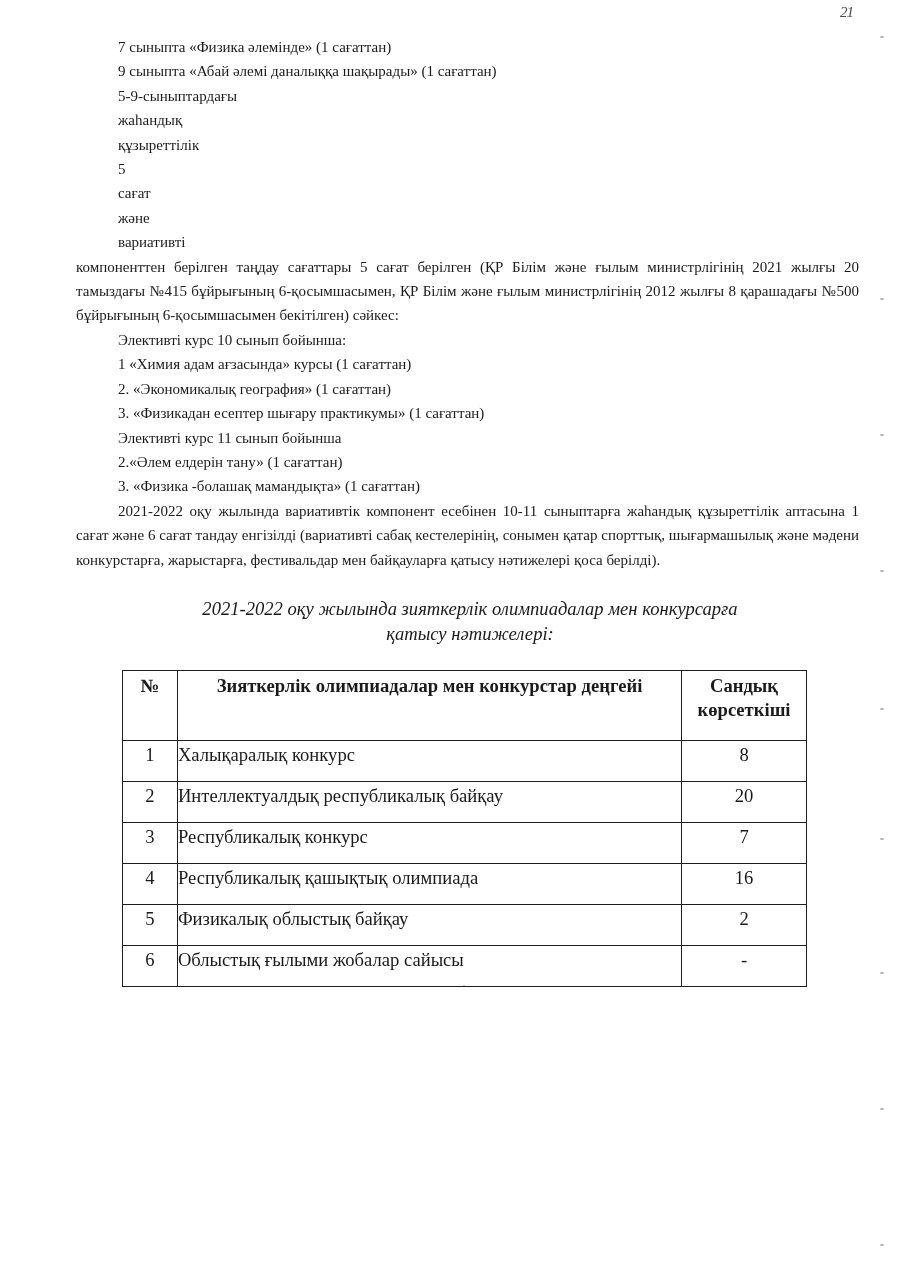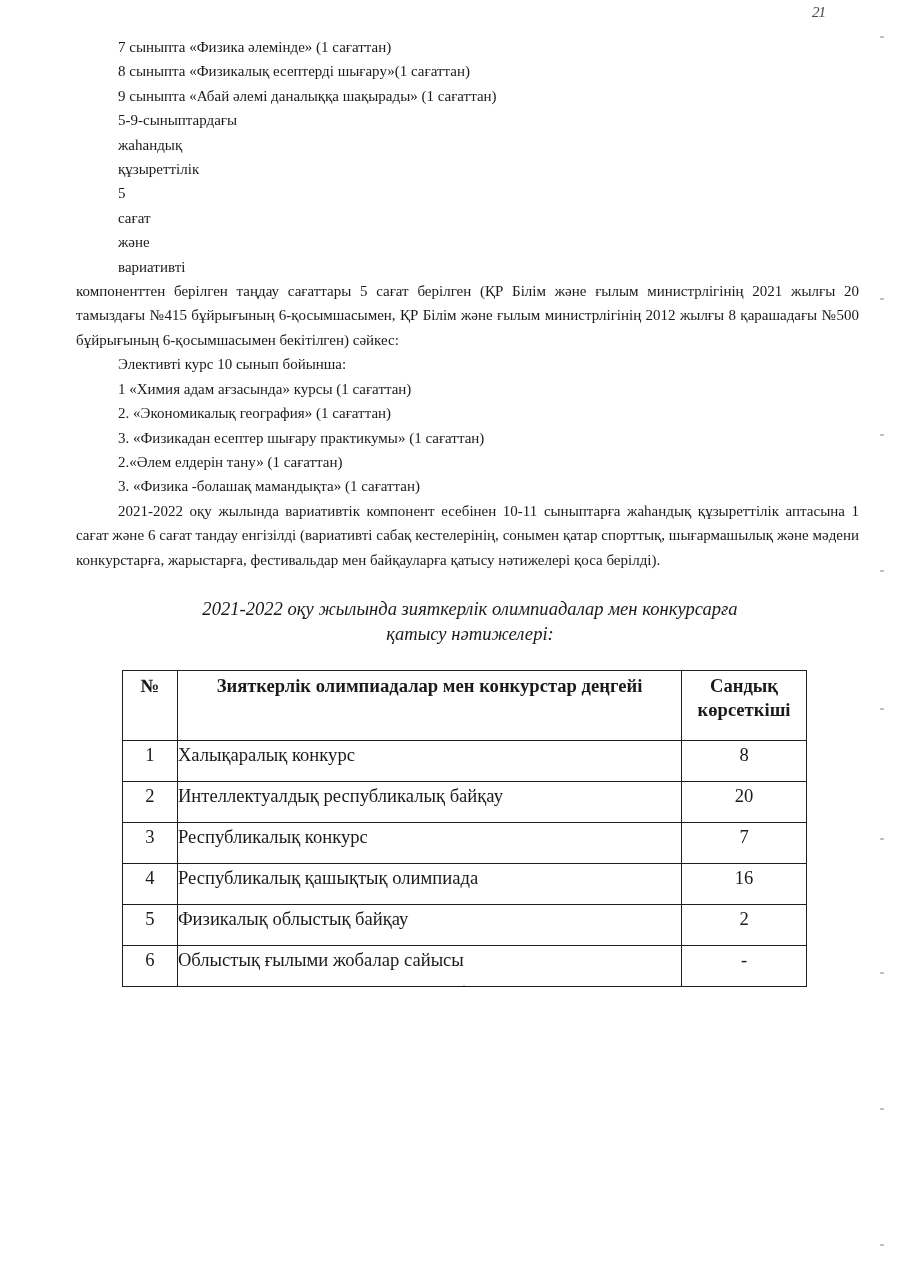--- a/index.html
+++ b/index.html
@@ -11,21 +11,21 @@
     width: 898px;
     height: 1280px;
     position: relative;
     overflow: hidden;
     font-family: "Liberation Serif", "DejaVu Serif", serif;
     color: #1a1a1a;
   }
   .page-number {
     position: absolute;
     top: 4px;
-    left: 812px;
+    left: 840px;
     font-size: 15px;
     font-style: italic;
     color: #4a4a4a;
     letter-spacing: -1px;
   }
   .scan-mark {
     position: absolute;
     width: 4px;
     height: 2px;
     background: #b8b8b8;
@@ -107,39 +107,39 @@
 <div class="scan-mark" style="left:880px;top:570px;"></div>
 <div class="scan-mark" style="left:880px;top:708px;"></div>
 <div class="scan-mark" style="left:880px;top:838px;"></div>
 <div class="scan-mark" style="left:880px;top:972px;"></div>
 <div class="scan-mark" style="left:880px;top:1108px;"></div>
 <div class="scan-mark" style="left:880px;top:1244px;"></div>
 <div class="scan-mark" style="left:463px;top:985px;width:2px;"></div>
 
 <div class="body-text">
   <div class="line indent">7 сыныпта «Физика әлемінде» (1 сағаттан)</div>
-  <div class="line indent">8  сыныпта «Физикалық есептерді шығару»(1 сағаттан)</div>
   <div class="line indent">9  сыныпта «Абай әлемі даналыққа шақырады» (1 сағаттан)</div>
 
   <div class="justify-line" style="padding-left:42px;flex-direction:column;">
     <span>5-9-сыныптардағы</span>
     <span>жаһандық</span>
     <span>құзыреттілік</span>
     <span>5</span>
     <span>сағат</span>
     <span>және</span>
     <span>вариативті</span>
   </div>
   <div class="para">компоненттен берілген таңдау сағаттары 5 сағат берілген (ҚР Білім  және ғылым министрлігінің 2021 жылғы 20 тамыздағы №415 бұйрығының 6-қосымшасымен, ҚР Білім және ғылым министрлігінің 2012 жылғы 8 қарашадағы №500 бұйрығының 6-қосымшасымен бекітілген) сәйкес:</div>
 
   <div class="line indent">Элективті курс 10 сынып бойынша:</div>
   <div class="line indent">1 «Химия адам ағзасында» курсы (1 сағаттан)</div>
   <div class="line indent">2. «Экономикалық география» (1 сағаттан)</div>
   <div class="line indent">3. «Физикадан есептер шығару практикумы» (1 сағаттан)</div>
 
+  <div class="line indent">Элективті курс 11 сынып бойынша</div>
   <div class="line indent">2.«Әлем елдерін тану» (1 сағаттан)</div>
   <div class="line indent">3. «Физика -болашақ мамандықта» (1 сағаттан)</div>
 
   <div class="para indent-first">2021-2022 оқу жылында вариативтік компонент есебінен 10-11 сыныптарға жаһандық құзыреттілік аптасына 1 сағат және 6 сағат тандау енгізілді (вариативті сабақ кестелерінің, сонымен қатар спорттық, шығармашылық және мәдени конкурстарға, жарыстарға, фестивальдар мен байқауларға қатысу нәтижелері қоса берілді).</div>
 </div>
 
 <div class="heading">
   <div>2021-2022 оқу жылында зияткерлік  олимпиадалар мен конкурсарға</div>
   <div>қатысу нәтижелері:</div>
 </div>

